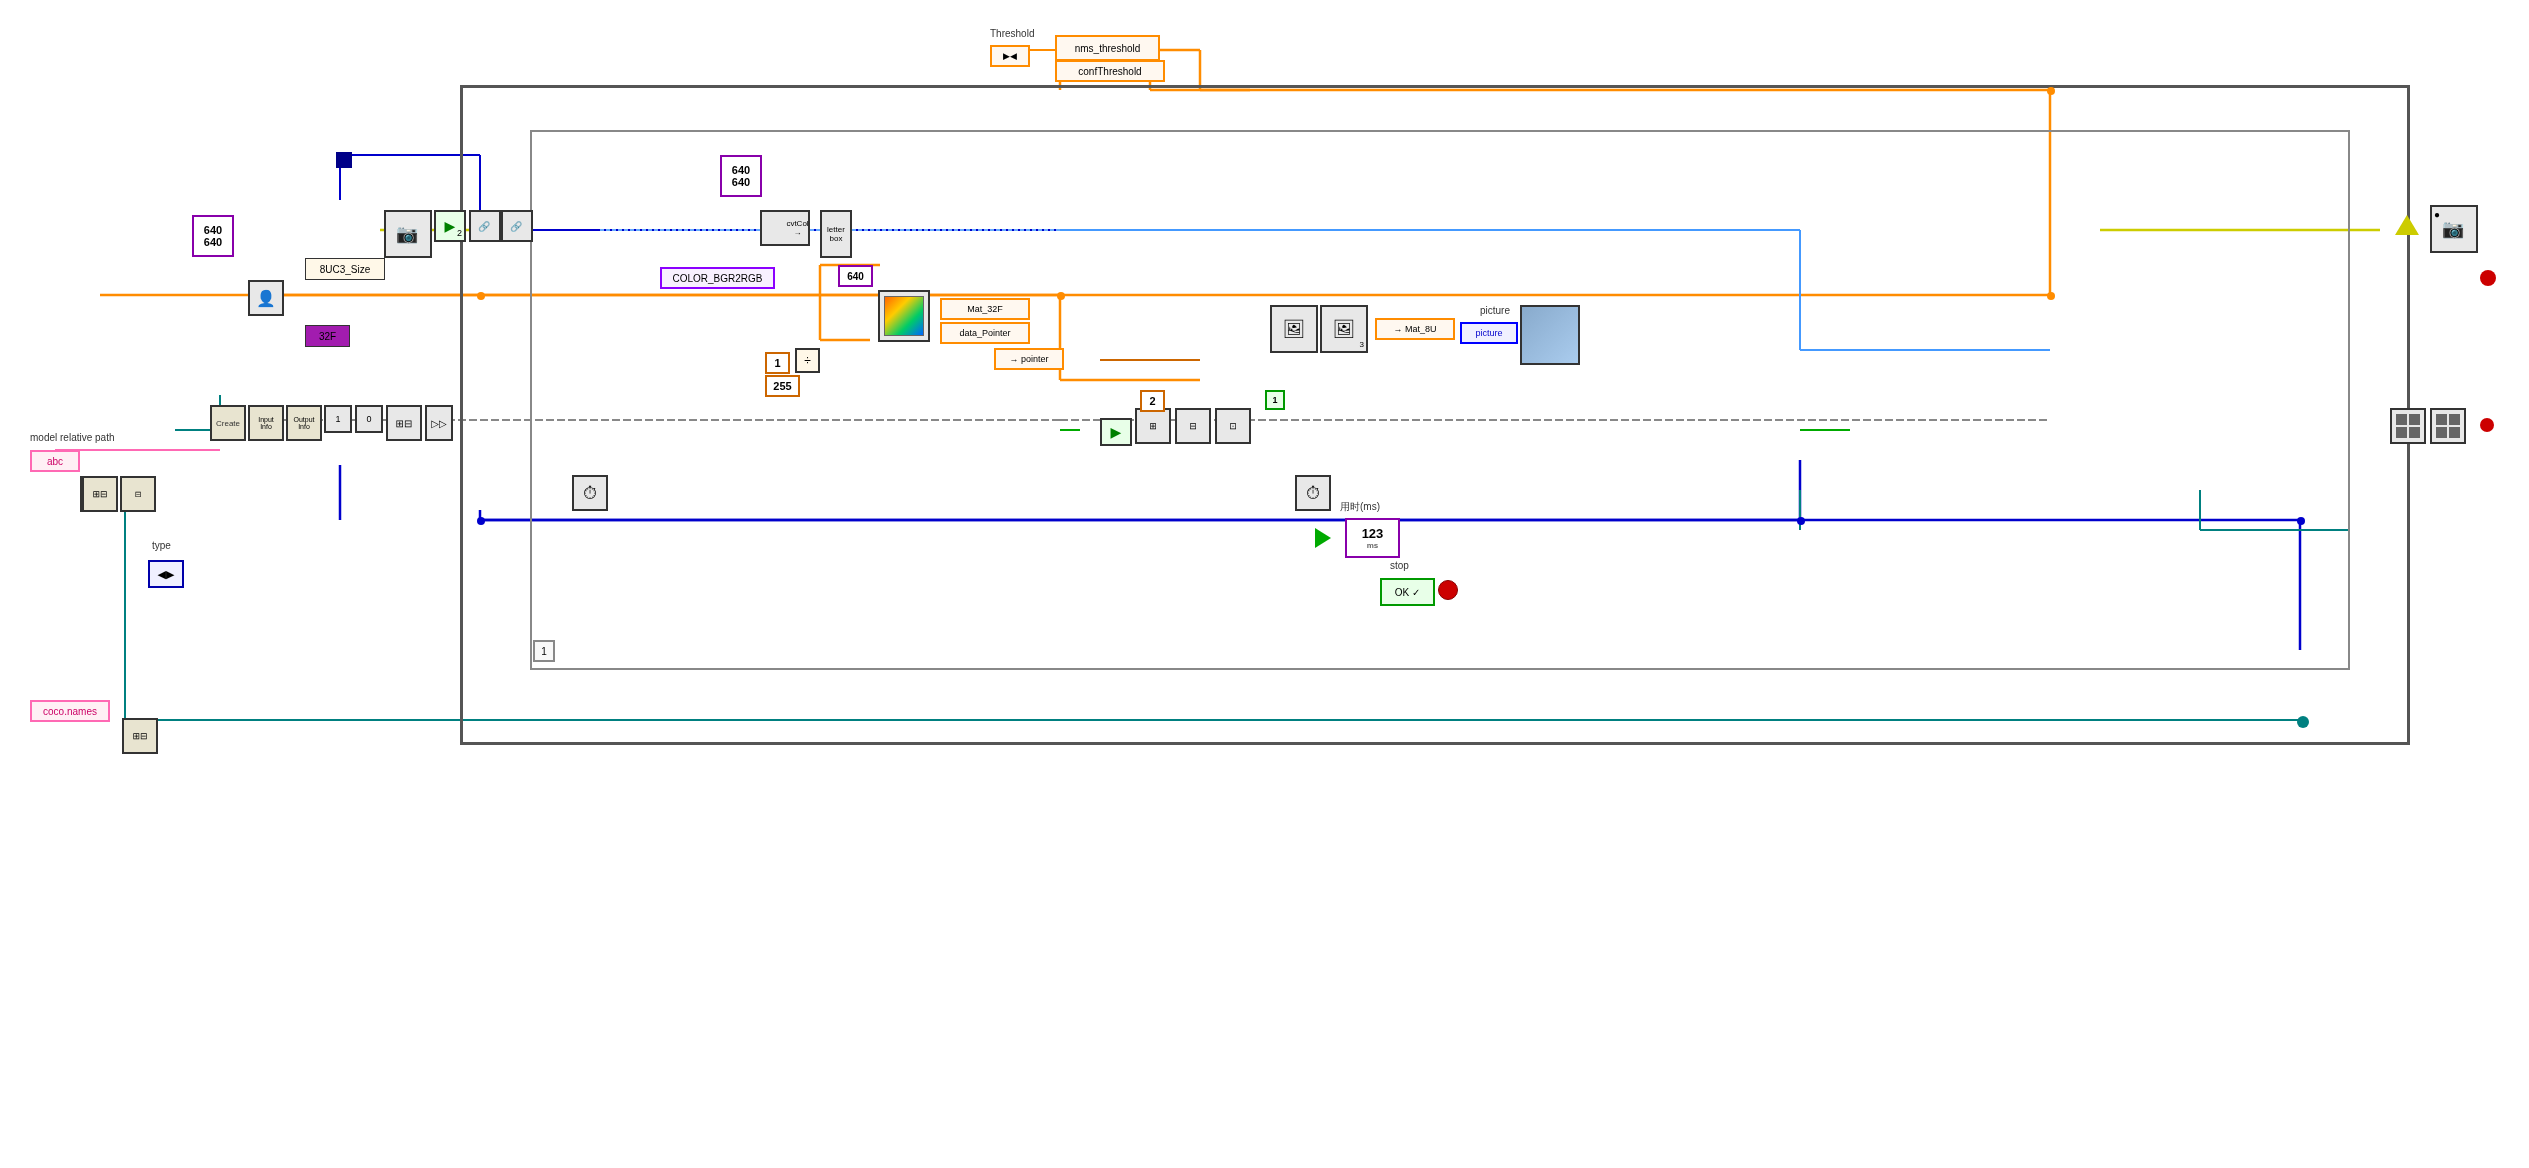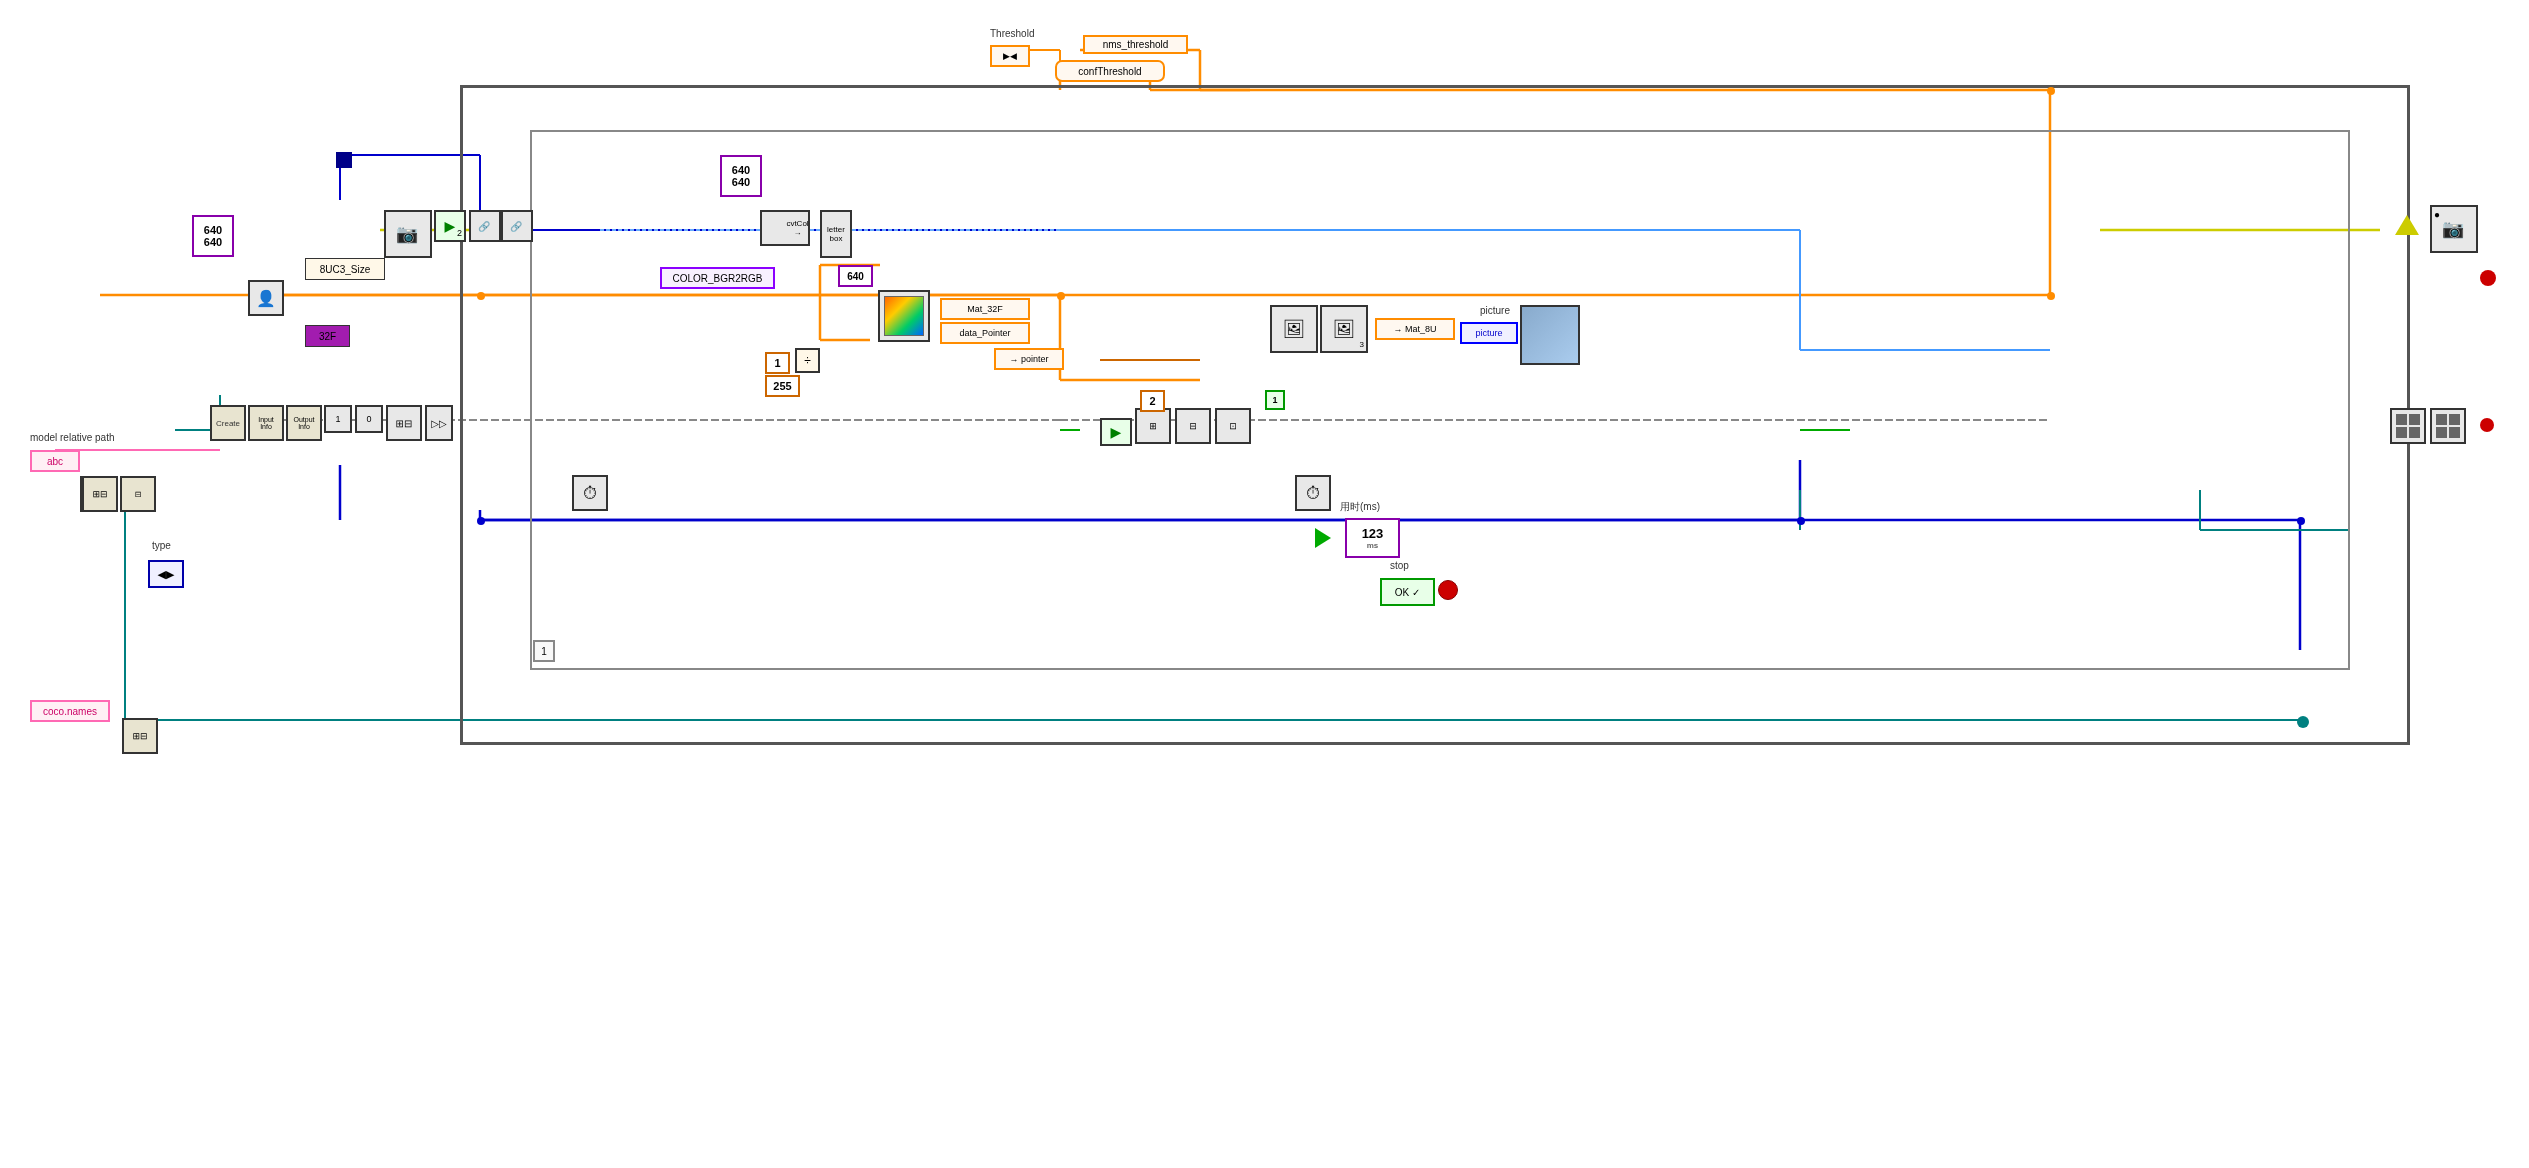--- a/index.html
+++ b/index.html
@@ -289,25 +289,25 @@
   </div>
   <div class="node node-dark-border" style="left:425px; top:405px; width:28px; height:36px; background:#e8e8e8;">
     <span style="font-size:10px;">▷▷</span>
   </div>
 
   <div class="label-above" style="left:990px; top:28px;">Threshold</div>
   <div class="node node-orange-border" style="left:990px; top:45px; width:40px; height:22px;">
     <span style="font-size:9px;">▶◀</span>
   </div>
 
-  <div class="node node-orange-border" style="left:1055px; top:35px; width:105px; height:19px;margin-left:28px;">
+  <div class="node node-orange-border" style="left:1055px; top:35px; width:105px; height:26px;">
     <span style="font-size:10px;">nms_threshold</span>
   </div>
 
-  <div class="node node-orange-border" style="left:1055px; top:60px; width:110px; height:22px;border-radius:7px;">
+  <div class="node node-orange-border" style="left:1055px; top:60px; width:110px; height:22px;">
     <span style="font-size:10px;">confThreshold</span>
   </div>
 
   <div class="numeric-display" style="left:720px; top:155px; width:42px; height:42px; border-color:#8800aa;">
     <div style="font-weight:bold;">640</div>
     <div style="font-weight:bold;">640</div>
   </div>
 
   <div class="node node-dark-border" style="left:760px; top:210px; width:50px; height:36px; background:#e8e8e8;padding-left:25px;">
     <div class="node-inner">

